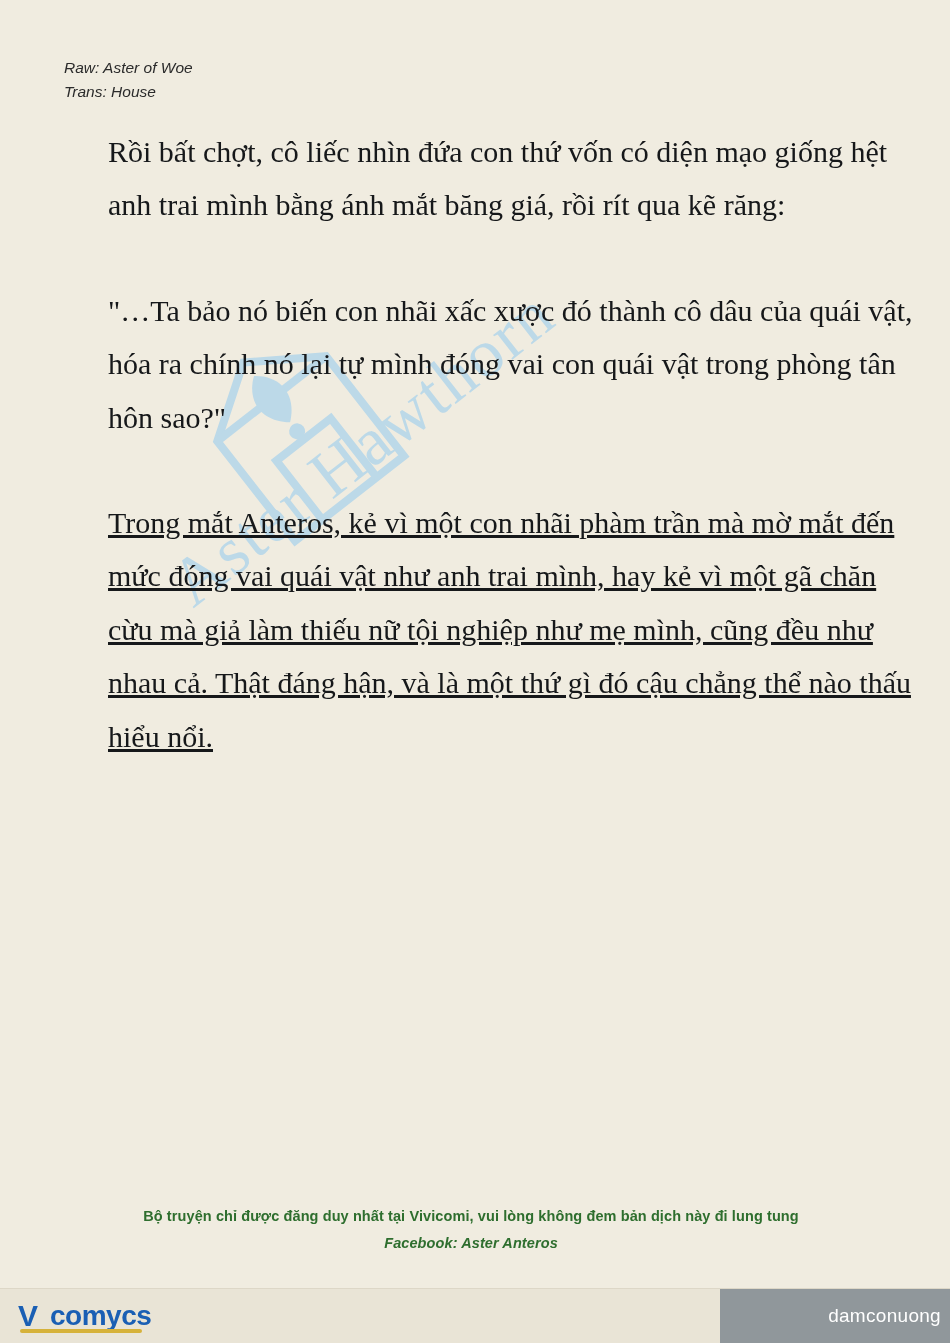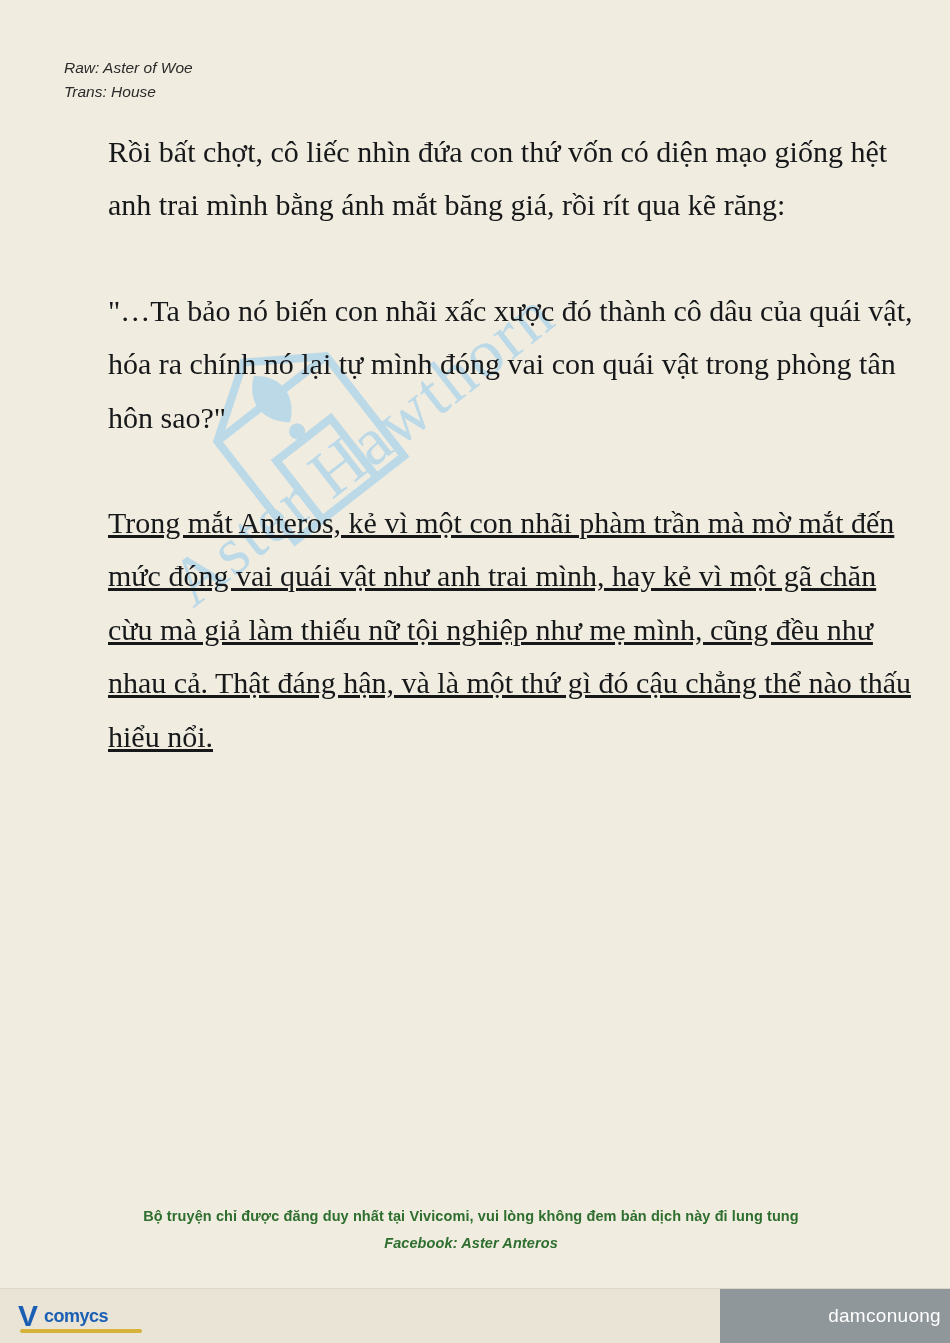--- a/index.html
+++ b/index.html
@@ -124,24 +124,24 @@
     font-weight: bold;
     font-size: 30px;
     line-height: 1;
     letter-spacing: -1px;
   }
   .brand-rest {
     display: inline-block;
     color: #1a5fb4;
     font-family: "Liberation Sans", sans-serif;
     font-weight: bold;
-    font-size: 18px;
+    font-size: 28px;
     line-height: 1;
     letter-spacing: -.5px;
-    margin-left: 7px;
+    margin-left: 13px;
   }
   .brand-underline {
     position: absolute;
     left: 20px;
     top: 40px;
     width: 122px;
     height: 4px;
     background: #d6b23a;
     border-radius: 2px;
   }

